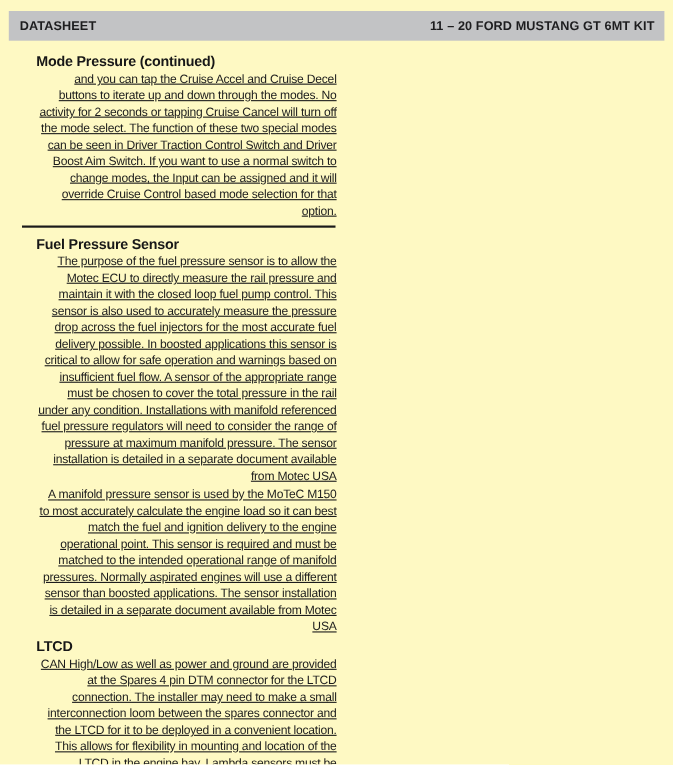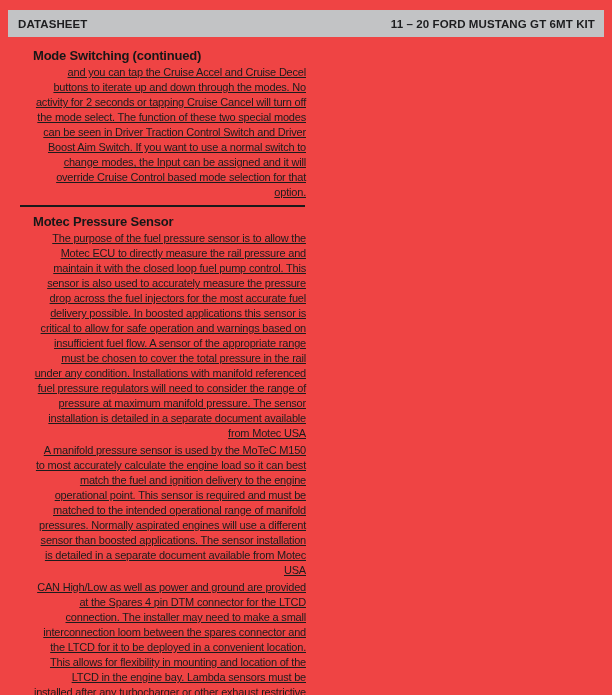--- a/index.html
+++ b/index.html
@@ -4,21 +4,21 @@
 <style>
   html, body {
     margin: 0;
     padding: 0;
     background: #ffffff;
   }
   .page {
     position: relative;
     width: 612px;
     height: 695px;
-    background: #ef4444;
+    background: #fef9c3;
     overflow: hidden;
     font-family: "Liberation Sans", sans-serif;
     color: #1c1c1c;
   }
   .header-bar {
     margin: 10px 8px 0 8px;
     height: 27px;
     background: #c2c3c5;
     display: flex;
     align-items: center;
@@ -90,26 +90,27 @@
 
 <div class="page">
 
   <div class="header-bar">
     <span>DATASHEET</span>
     <span>11 – 20 FORD MUSTANG GT 6MT KIT</span>
   </div>
 
   <div class="content">
 
-    <h2 class="doc-heading">Mode Switching (continued)</h2>
+    <h2 class="doc-heading">Mode Pressure (continued)</h2>
     <p class="doc-para mt-body">and you can tap the Cruise Accel and Cruise Decel buttons to iterate up and down through the modes. No activity for 2 seconds or tapping Cruise Cancel will turn off the mode select. The function of these two special modes can be seen in Driver Traction Control Switch and Driver Boost Aim Switch. If you want to use a normal switch to change modes, the Input can be assigned and it will override Cruise Control based mode selection for that option.</p>
 
     <div class="rule"></div>
 
-    <h2 class="doc-heading mt-rule">Motec Pressure Sensor</h2>
+    <h2 class="doc-heading mt-rule">Fuel Pressure Sensor</h2>
     <p class="doc-para mt-body">The purpose of the fuel pressure sensor is to allow the Motec ECU to directly measure the rail pressure and maintain it with the closed loop fuel pump control. This sensor is also used to accurately measure the pressure drop across the fuel injectors for the most accurate fuel delivery possible. In boosted applications this sensor is critical to allow for safe operation and warnings based on insufficient fuel flow. A sensor of the appropriate range must be chosen to cover the total pressure in the rail under any condition. Installations with manifold referenced fuel pressure regulators will need to consider the range of pressure at maximum manifold pressure. The sensor installation is detailed in a separate document available from Motec USA</p>
 
     <p class="doc-para mt-body">A manifold pressure sensor is used by the MoTeC M150 to most accurately calculate the engine load so it can best match the fuel and ignition delivery to the engine operational point. This sensor is required and must be matched to the intended operational range of manifold pressures. Normally aspirated engines will use a different sensor than boosted applications. The sensor installation is detailed in a separate document available from Motec USA</p>
 
+    <h2 class="doc-heading mt-head">LTCD</h2>
     <p class="doc-para mt-body">CAN High/Low as well as power and ground are provided at the Spares 4 pin DTM connector for the LTCD connection. The installer may need to make a small interconnection loom between the spares connector and the LTCD for it to be deployed in a convenient location. This allows for flexibility in mounting and location of the LTCD in the engine bay. Lambda sensors must be installed after any turbocharger or other exhaust restrictive devices to ensure accurate information.</p>
 
   </div>
 </div>
 
 </body></html>

